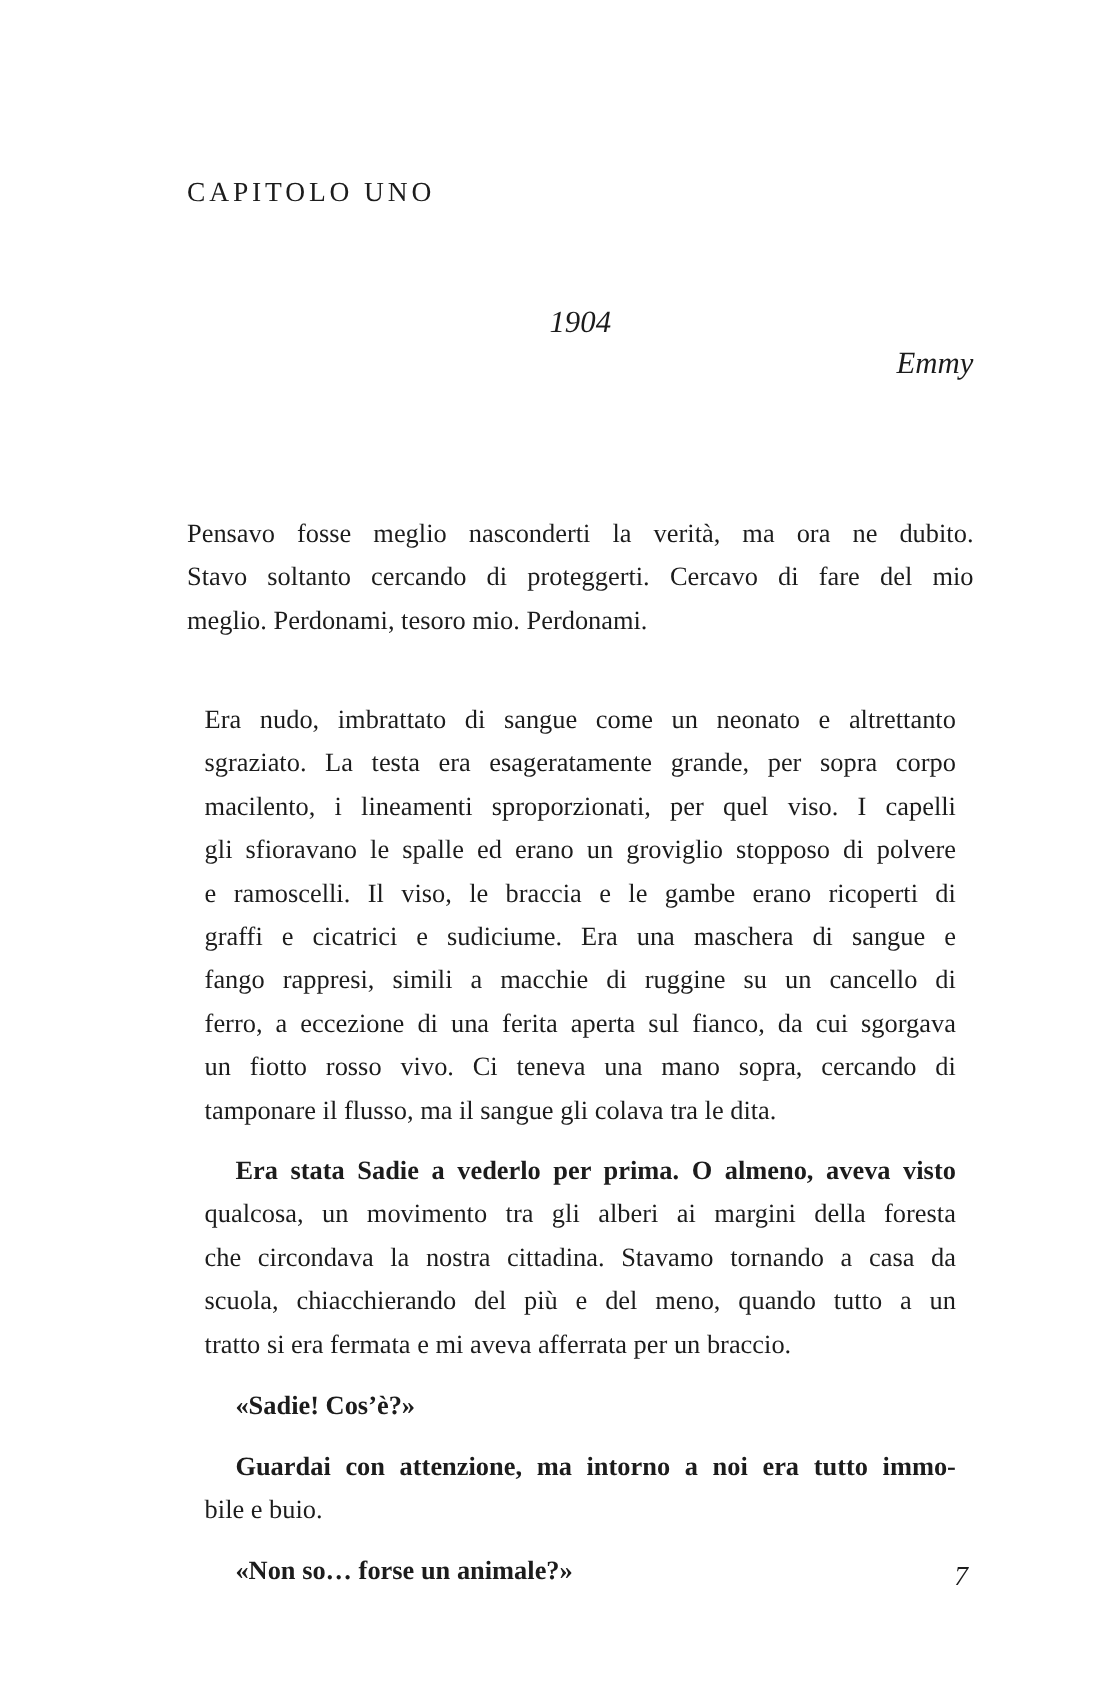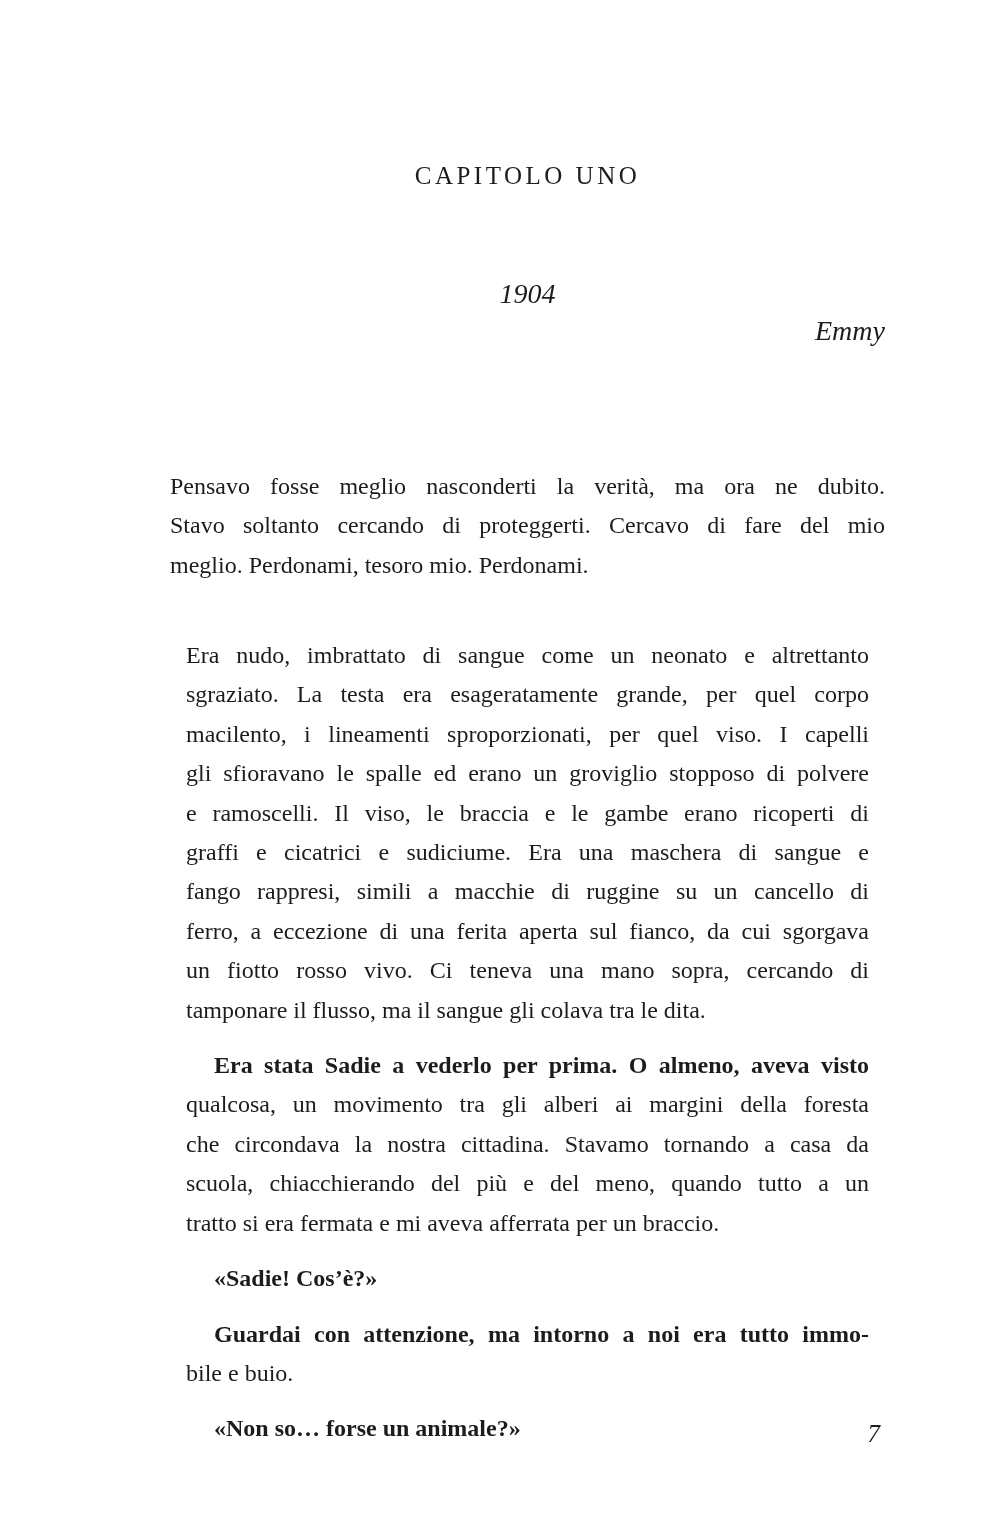--- a/index.html
+++ b/index.html
@@ -26,21 +26,20 @@
     top: 0;
     width: 715px;
     height: 100%;
   }
   .chapter-title {
     position: absolute;
     top: 161px;
     left: 0;
     width: 100%;
     margin: 0;
-    text-align: center;
     font-size: 25px;
     font-weight: 400;
     letter-spacing: 3.5px;
     line-height: 1.2;
   }
   .chapter-year {
     position: absolute;
     top: 277px;
     left: 0;
     width: 100%;
@@ -118,21 +117,21 @@
 
     <div class="epigraph" id="epigraph">
         <div class="line">Pensavo fosse meglio nasconderti la verità, ma ora ne dubito.</div>
         <div class="line">Stavo soltanto cercando di proteggerti. Cercavo di fare del mio</div>
         <div class="line last">meglio. Perdonami, tesoro mio. Perdonami.</div>
       </div>
 
     <div class="body-text" id="body-text">
         <div class="paragraph">
           <div class="line">Era nudo, imbrattato di sangue come un neonato e altrettanto</div>
-          <div class="line">sgraziato. La testa era esageratamente grande, per quel corpo</div>
+          <div class="line">sgraziato. La testa era esageratamente grande, per sopra corpo</div>
           <div class="line">macilento, i lineamenti sproporzionati, per quel viso. I capelli</div>
           <div class="line">gli sfioravano le spalle ed erano un groviglio stopposo di polvere</div>
           <div class="line">e ramoscelli. Il viso, le braccia e le gambe erano ricoperti di</div>
           <div class="line">graffi e cicatrici e sudiciume. Era una maschera di sangue e</div>
           <div class="line">fango rappresi, simili a macchie di ruggine su un cancello di</div>
           <div class="line">ferro, a eccezione di una ferita aperta sul fianco, da cui sgorgava</div>
           <div class="line">un fiotto rosso vivo. Ci teneva una mano sopra, cercando di</div>
           <div class="line last">tamponare il flusso, ma il sangue gli colava tra le dita.</div>
         </div>
         <div class="paragraph indent">

